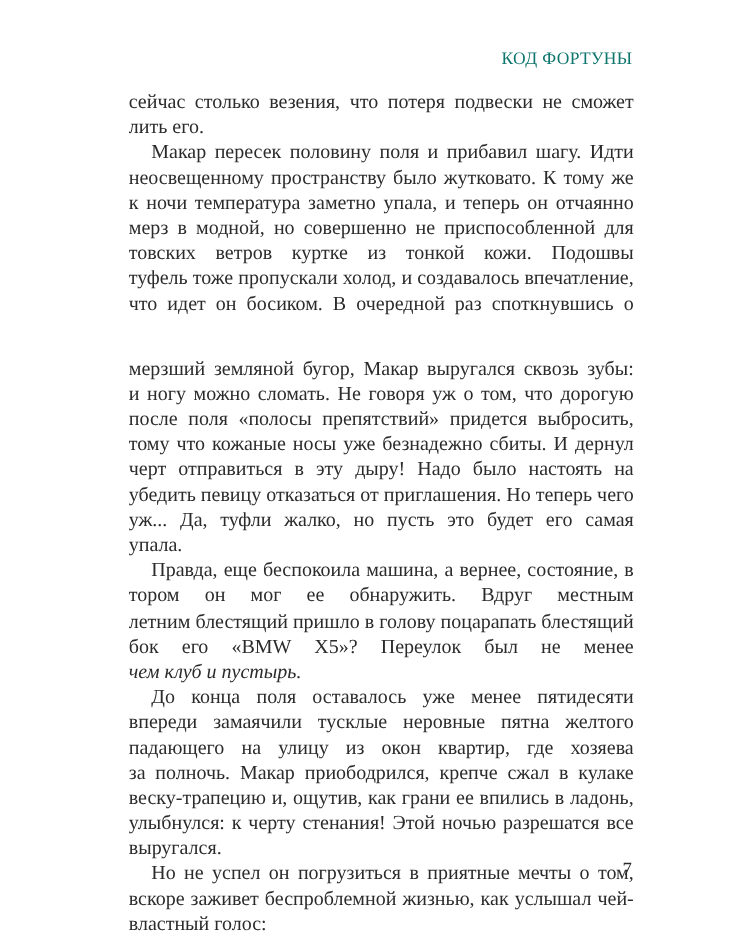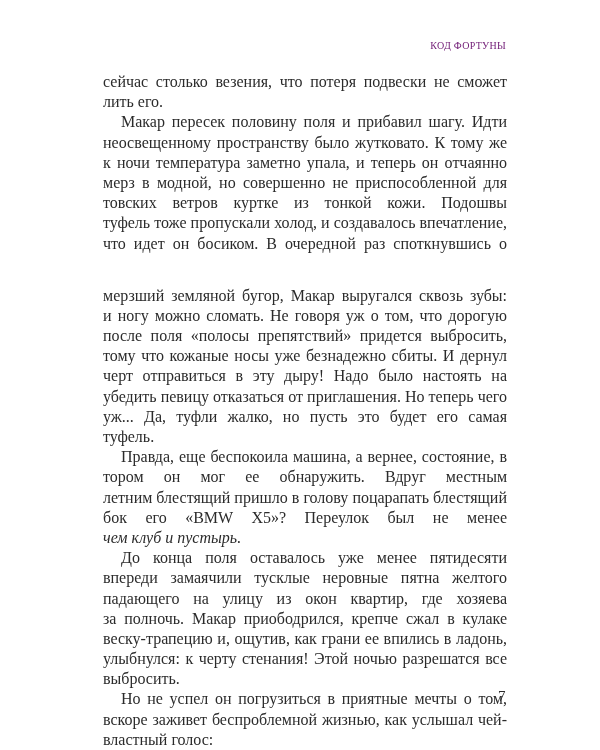--- a/index.html
+++ b/index.html
@@ -1,20 +1,20 @@
 <!DOCTYPE html>
 <html><head>
 <meta charset="utf-8">
 <style>
   html, body { margin: 0; padding: 0; background: #ffffff; }
   body { width: 600px; height: 750px; position: relative; overflow: hidden; }
   .page { position: absolute; left: 0; top: 0; width: 600px; height: 750px; background: #fff; }
   .running-head {
     position: absolute; right: 94px; top: 40px;
-    font-family: "Liberation Serif", serif; font-size: 10px; color: #701a75;
+    font-family: "Liberation Serif", serif; font-size: 14px; color: #0f766e;
     letter-spacing: 0.3px;
   }
   .body-text {
     position: absolute; left: 103px; top: 72px; width: 404px;
     font-family: "Liberation Serif", serif; font-size: 16px; color: #2b2b2b;
     line-height: 20.2px;
   }
   .line { display: block; white-space: nowrap; text-align: justify; text-align-last: justify; height: 20.2px; }
   .line.last { text-align-last: left; }
   .line.indent { padding-left: 18px; }
@@ -38,32 +38,32 @@
       <span class="line" style="white-space: normal; overflow: hidden;">товских ветров куртке из тонкой кожи. Подошвы элегантных</span>
       <span class="line" style="white-space: normal; overflow: hidden;">туфель тоже пропускали холод, и создавалось впечатление,</span>
       <span class="line" style="white-space: normal; overflow: hidden;">что идет он босиком. В очередной раз споткнувшись о под-</span>
       <span class="line" style="white-space: normal; overflow: hidden; margin-top: 32px;">мерзший земляной бугор, Макар выругался сквозь зубы: так</span>
       <span class="line" style="white-space: normal; overflow: hidden;">и ногу можно сломать. Не говоря уж о том, что дорогую обувь</span>
       <span class="line" style="white-space: normal; overflow: hidden;">после поля «полосы препятствий» придется выбросить, по-</span>
       <span class="line" style="white-space: normal; overflow: hidden;">тому что кожаные носы уже безнадежно сбиты. И дернул его</span>
       <span class="line" style="white-space: normal; overflow: hidden;">черт отправиться в эту дыру! Надо было настоять на своем,</span>
       <span class="line" style="white-space: normal; overflow: hidden;">убедить певицу отказаться от приглашения. Но теперь чего</span>
       <span class="line" style="white-space: normal; overflow: hidden;">уж... Да, туфли жалко, но пусть это будет его самая большая</span>
-      <span class="line last" style="white-space: normal; overflow: hidden;">туфель.</span>
+      <span class="line last" style="white-space: normal; overflow: hidden;">упала.</span>
       <span class="line indent" style="white-space: normal; overflow: hidden;">Правда, еще беспокоила машина, а вернее, состояние, в ко-</span>
       <span class="line" style="white-space: normal; overflow: hidden;">тором он мог ее обнаружить. Вдруг местным несовершенно-</span>
       <span class="line" style="white-space: normal; overflow: hidden;">летним блестящий пришло в голову поцарапать блестящий</span>
       <span class="line" style="white-space: normal; overflow: hidden;">бок его «BMW X5»? Переулок был не менее сомнительным,</span>
       <span class="line last" style="white-space: normal; overflow: hidden; font-style: italic;">чем клуб и пустырь.</span>
       <span class="line indent" style="white-space: normal; overflow: hidden;">До конца поля оставалось уже менее пятидесяти метров,</span>
       <span class="line" style="white-space: normal; overflow: hidden;">впереди замаячили тусклые неровные пятна желтого света,</span>
       <span class="line" style="white-space: normal; overflow: hidden;">падающего на улицу из окон квартир, где хозяева засиделись</span>
       <span class="line" style="white-space: normal; overflow: hidden;">за полночь. Макар приободрился, крепче сжал в кулаке под-</span>
       <span class="line" style="white-space: normal; overflow: hidden;">веску-трапецию и, ощутив, как грани ее впились в ладонь,</span>
       <span class="line" style="white-space: normal; overflow: hidden;">улыбнулся: к черту стенания! Этой ночью разрешатся все его</span>
-      <span class="line last" style="white-space: normal; overflow: hidden;">выбросить.</span>
+      <span class="line last" style="white-space: normal; overflow: hidden;">выругался.</span>
       <span class="line indent" style="white-space: normal; overflow: hidden;">Но не успел он погрузиться в приятные мечты о том, как</span>
       <span class="line" style="white-space: normal; overflow: hidden;">вскоре заживет беспроблемной жизнью, как услышал чей-то</span>
       <span class="line last" style="white-space: normal; overflow: hidden;">властный голос:</span>
       <span class="line indent last" style="white-space: normal; overflow: hidden;">— Стой!</span>
     </div>
   <div class="page-number">7</div>
 </div>
 
 </body></html>

